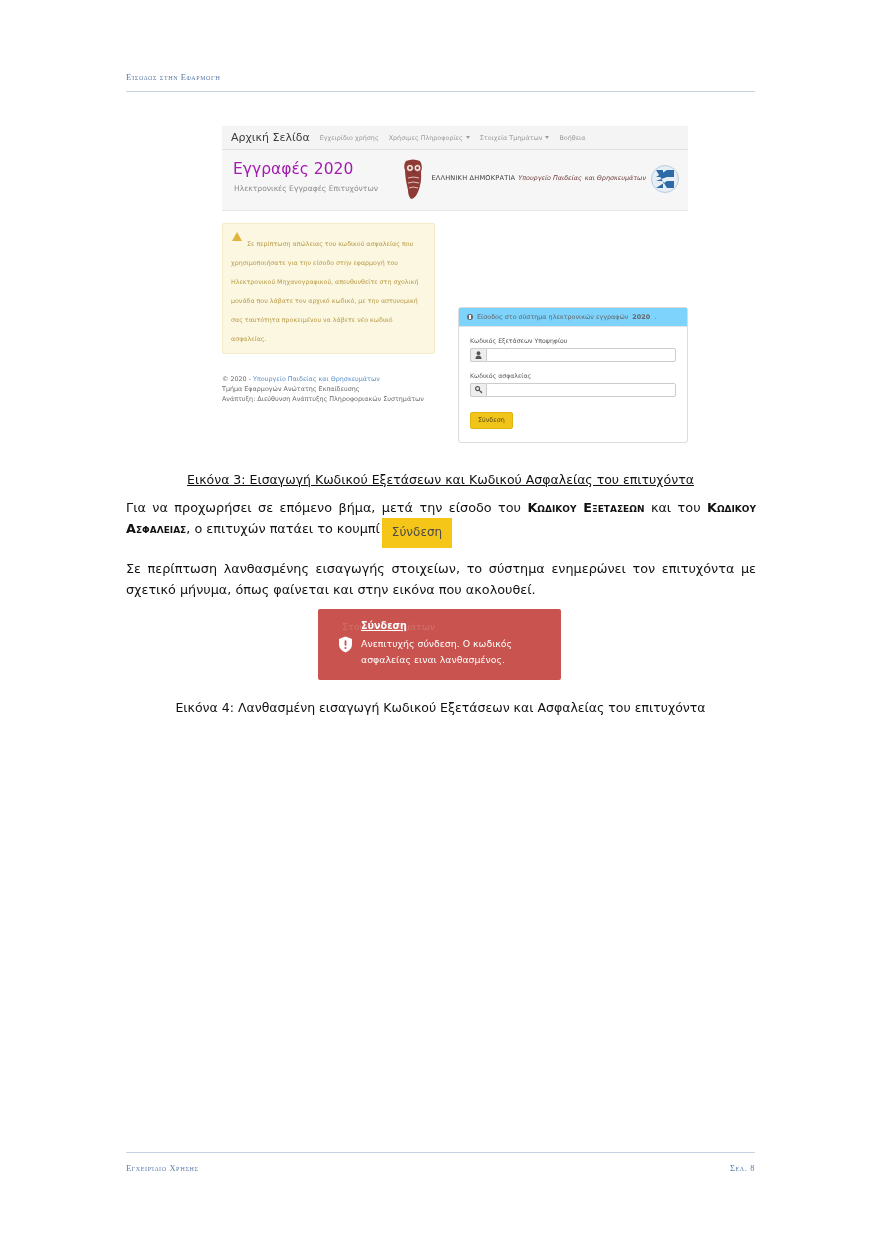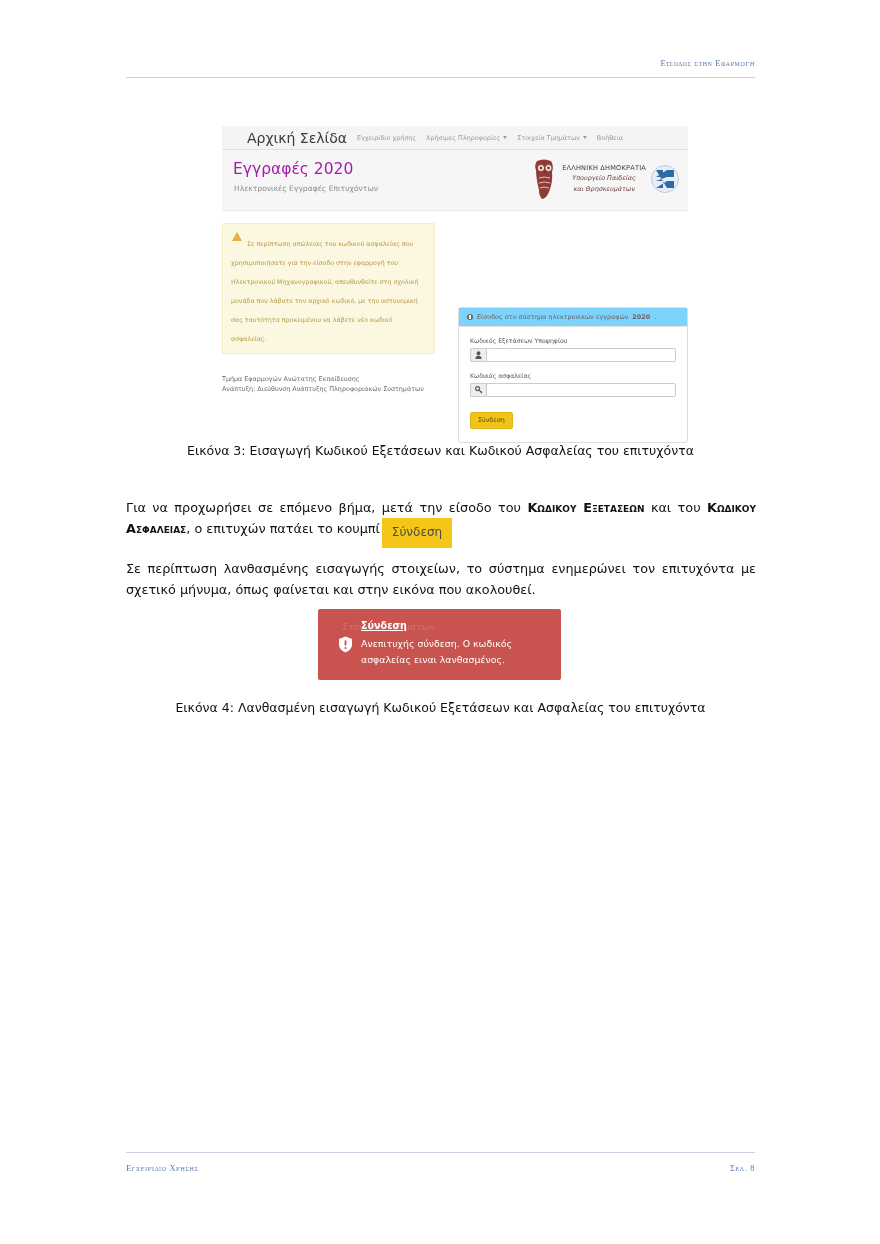--- a/index.html
+++ b/index.html
@@ -20,23 +20,22 @@
     position: absolute;
     left: 0; top: 0;
     width: 880px;
     height: 1244px;
   }
 
   
   .doc-header {
     position: absolute;
     left: 126px;
-    top: 58px;
+    top: 72px;
     width: 629px;
-    text-align: right;
   }
   .doc-header-text {
     font-size: 8.5px;
     letter-spacing: 0.6px;
     color: #5b79a8;
     font-variant: small-caps;
     font-family: "Liberation Serif", "DejaVu Serif", serif;
     white-space: nowrap;
   }
   .doc-header-rule {
@@ -57,23 +56,22 @@
   .shot-nav {
     background: #f4f4f4;
     border-bottom: 1px solid #e2e2e2;
     height: 23px;
     display: flex;
     align-items: center;
     padding-left: 9px;
     gap: 10px;
   }
   .shot-nav-brand {
-    font-size: 14px;
+    font-size: 11px;
     color: #3b3b3b;
-    margin-left: 16px;
   }
   .shot-nav-item {
     font-size: 6.4px;
     color: #9a9a9a;
     white-space: nowrap;
     display: flex;
     align-items: center;
     gap: 3px;
   }
   .caret {
@@ -113,21 +111,21 @@
     align-items: center;
     gap: 5px;
   }
   .owl {
     width: 26px;
     height: 42px;
     position: relative;
   }
   .logo-lines {
     display: flex;
-    flex-direction: column;
+    flex-direction: row;
     gap: 3px;
     line-height: 1.15;
   }
   .logo-l1 {
     font-size: 6.6px;
     color: #3a3a3a;
     letter-spacing: 0.2px;
     white-space: nowrap;
   }
   .logo-l2, .logo-l3 {
@@ -471,27 +469,30 @@
             </div>
             <div class="input-box"></div>
           </div>
           <span class="btn-amber">Σύνδεση</span>
         </div>
       </div>
 
     </div>
 
     <div class="shot-footer">
+      <div class="sf-line">
+        <span>© 2020 - </span><span class="sf-link">Υπουργείο Παιδείας και Θρησκευμάτων</span>
+      </div>
       <div class="sf-line">Τμήμα Εφαρμογών Ανώτατης Εκπαίδευσης</div>
       <div class="sf-line">Ανάπτυξη: Διεύθυνση Ανάπτυξης Πληροφοριακών Συστημάτων</div>
     </div>
 
   </div>
 
-  <div class="caption" style="top:443px;">Εικόνα 3: Εισαγωγή Κωδικού Εξετάσεων και Κωδικού Ασφαλείας του επιτυχόντα</div>
+  <div class="caption" style="top:472px;text-decoration:underline;">Εικόνα 3: Εισαγωγή Κωδικού Εξετάσεων και Κωδικού Ασφαλείας του επιτυχόντα</div>
 
   <div class="para" style="top:497px;">
     <span>Για να προχωρήσει σε επόμενο βήμα, μετά την είσοδο του </span><span class="sc">Κωδικου Εξετασεων</span><span> και του </span><span class="sc">Κωδικου Ασφαλειας</span><span>, ο επιτυχών πατάει το κουμπί</span><span class="inline-btn">Σύνδεση</span>
   </div>
 
   <div class="para" style="top:558px;">Σε περίπτωση λανθασμένης εισαγωγής στοιχείων, το σύστημα ενημερώνει τον επιτυχόντα με σχετικό μήνυμα, όπως φαίνεται και στην εικόνα που ακολουθεί.</div>
 
   <div class="error-shot">
     <div class="error-ghost">Στοιχεία Τμημάτων</div>
     <div class="error-title">Σύνδεση</div>

